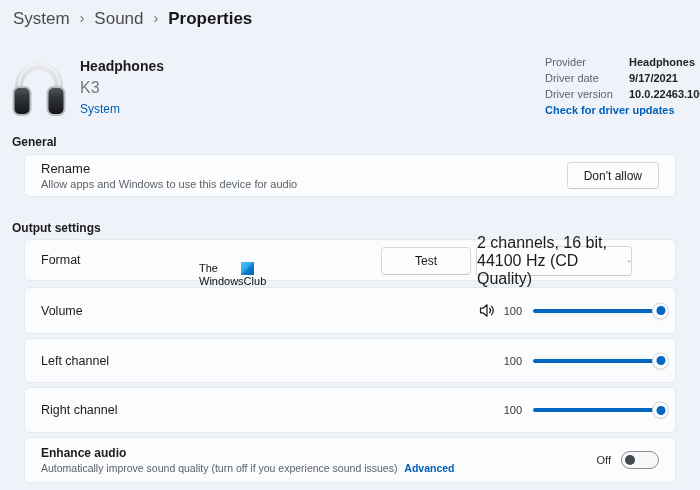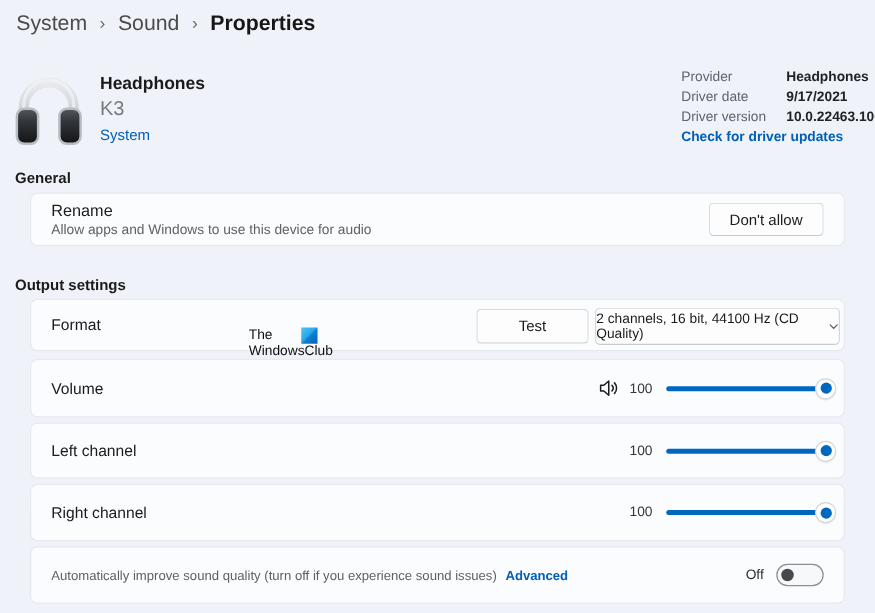--- a/index.html
+++ b/index.html
@@ -55,23 +55,23 @@
   .btn-test{min-width:90px;padding:0 16px;position:absolute;left:356px;top:7px;height:28px;}
 
   .card-format{top:239px;height:42px;padding:0 16px;}
   .row-label{font-size:12.5px;}
 
   .watermark{position:absolute;left:174px;top:22px;width:68px;font-size:11px;line-height:12px;color:#101010;}
   .watermark .wm-top{display:flex;align-items:flex-start;}
   .wm-square{width:13px;height:13px;margin-left:23px;background:linear-gradient(135deg,#4fc3f7 0%,#29a8ea 45%,#0f7dd0 55%,#0a62b6 100%);}
 
   .dropdown{
-    position:absolute;left:451px;top:6px;width:196px;height:30px;box-sizing:border-box;
+    position:absolute;left:451px;top:6px;width:156px;height:30px;box-sizing:border-box;
     background:#fdfdfe;border:1px solid #d5d9dd;border-bottom-color:#c6cacf;border-radius:4px;
-    display:flex;align-items:center;justify-content:flex-start;gap:9px;font-size:11px;cursor:pointer;
+    display:flex;align-items:center;justify-content:flex-start;gap:9px;font-size:16px;cursor:pointer;
   }
   .chev{width:9px;height:9px;display:inline-block;}
 
   .card-slider{height:47px;padding:0 10px 0 16px;justify-content:space-between;}
   .card-volume{top:287px;}
   .card-left{top:338px;height:45px;gap:12px;}
   .card-right{top:387px;height:46px;}
   .slider-group{display:flex;align-items:center;}
   .spk{margin-right:8px;display:inline-flex;}
   .slider-value{font-size:11px;color:#33373b;margin-right:11px;}
@@ -214,20 +214,21 @@
     <div class="slider-group">
       <span class="slider-value">100</span>
       <div class="slider">
         <div class="thumb"></div>
       </div>
     </div>
   </div>
 
   <div class="card card-enhance">
     <div>
+      <div class="enh-title">Enhance audio</div>
       <div class="enh-sub">
         <span>Automatically improve sound quality (turn off if you experience sound issues)</span>
         <a class="adv-link">Advanced</a>
       </div>
     </div>
     <div class="toggle-wrap">
       <span class="toggle-label">Off</span>
       <div class="toggle">
         <div class="knob"></div>
       </div>

